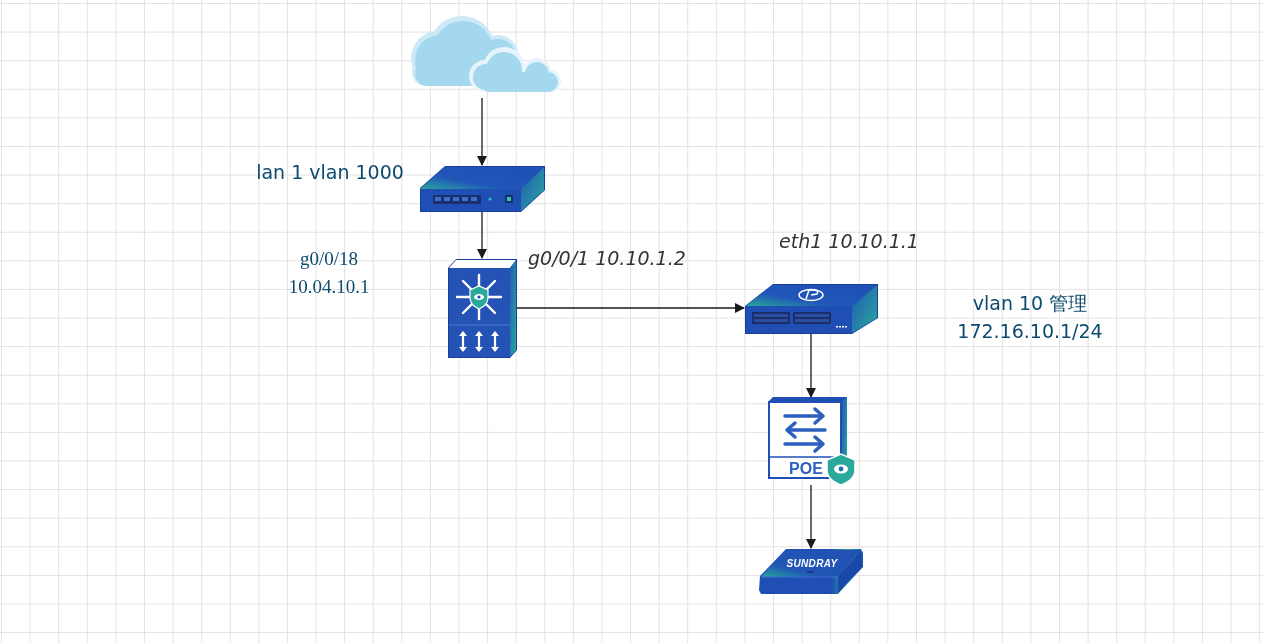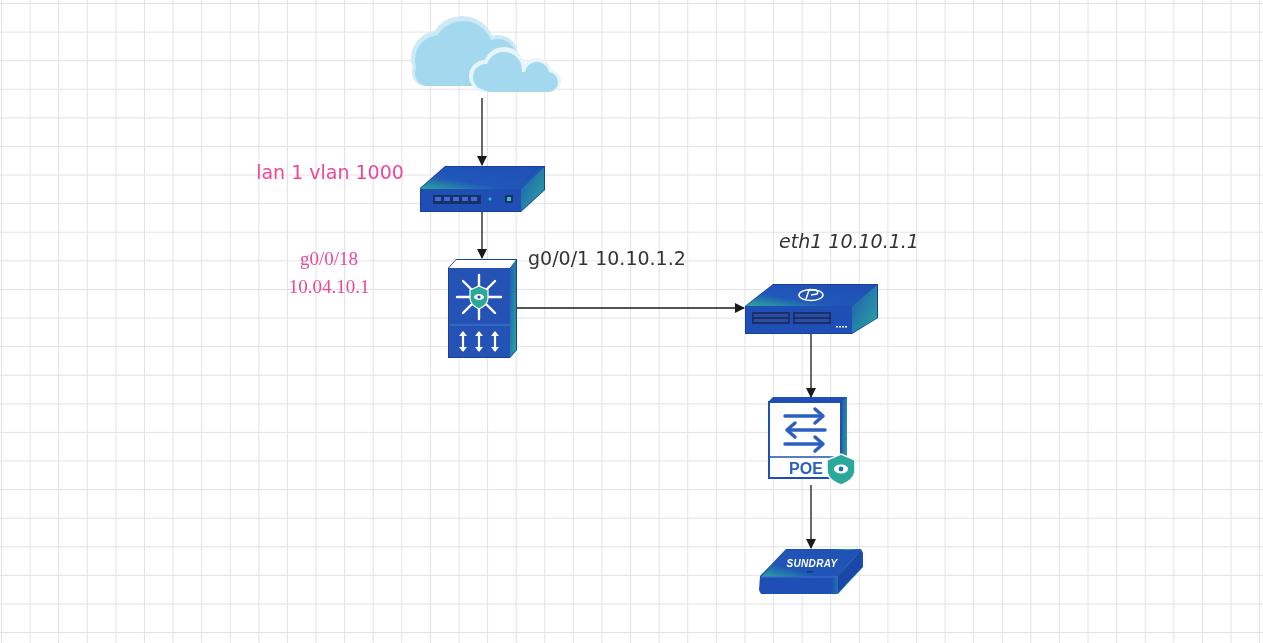--- a/index.html
+++ b/index.html
@@ -9,21 +9,21 @@
       background-image:
         linear-gradient(to right, #e2e2e2 1px, transparent 1px),
         linear-gradient(to bottom, #e2e2e2 1px, transparent 1px);
       background-size: 28.6px 28.6px;
       background-position: 1px 3px;
       font-family: "Liberation Sans", "DejaVu Sans", sans-serif;
     }
     #canvas { position: absolute; left: 0; top: 0; width: 1263px; height: 643px; }
     .label {
       position: absolute;
-      color: #ec4899;
+      color: #0c4a6e;
       font-size: 19px;
       line-height: 28px;
       text-align: center;
       white-space: nowrap;
       font-family: "DejaVu Sans", "Liberation Sans", sans-serif;
     }
     .label div { display: block; }
     .label-inline {
       position: absolute;
       color: #333333;
@@ -208,18 +208,20 @@
 
 <div class="label" style="left:250px; top:158px; width:160px;">
   <div>lan 1 vlan 1000</div>
 </div>
 
 <div class="label" style="left:249px; top:245px; width:160px;font-family:Liberation Serif, serif;">
   <div>g0/0/18</div>
   <div>10.04.10.1</div>
 </div>
 
-<div class="label-inline" style="left:528px; top:247px;">g0/0/1 10.10.1.2</div>
+<div class="label-inline" style="left:528px; top:247px;font-style:italic;">g0/0/1 10.10.1.2</div>
 
 <div class="label-inline" style="left:779px; top:230px;font-style:italic;">eth1 10.10.1.1</div>
 
 <div class="label" style="left:950px; top:289px; width:160px;">
+  <div>vlan 10 管理</div>
+  <div>172.16.10.1/24</div>
 </div>
 
 </body></html>

